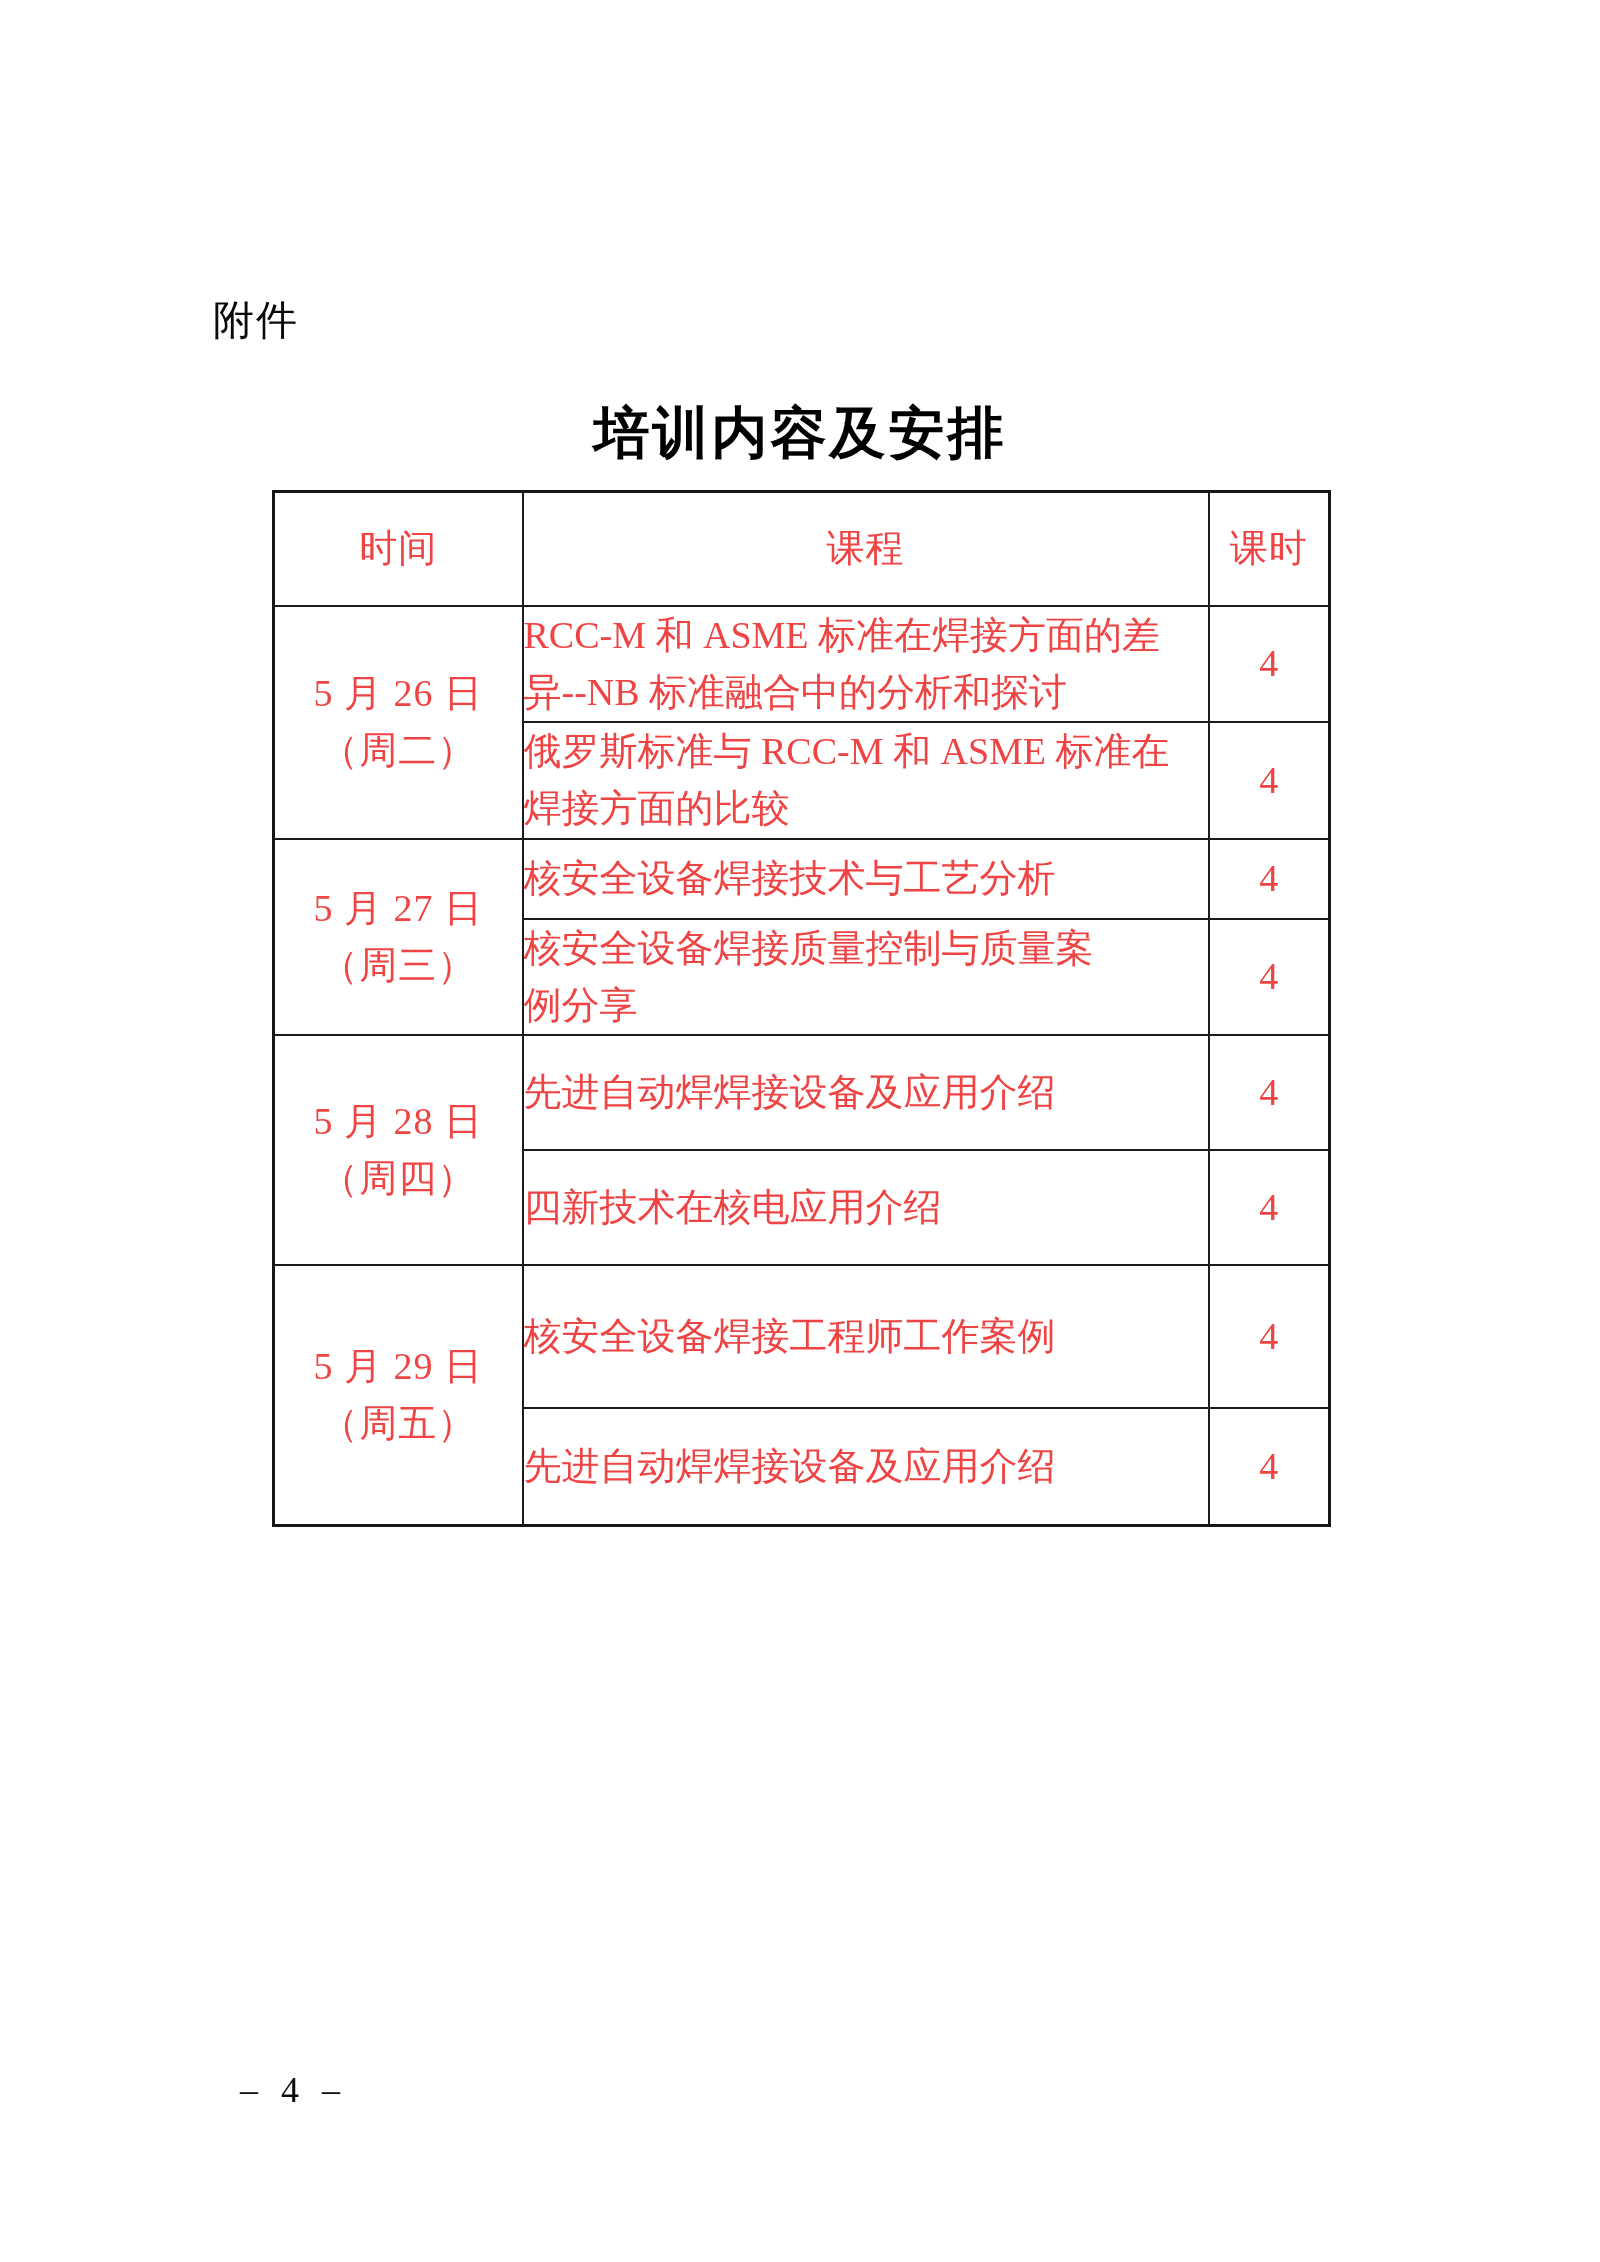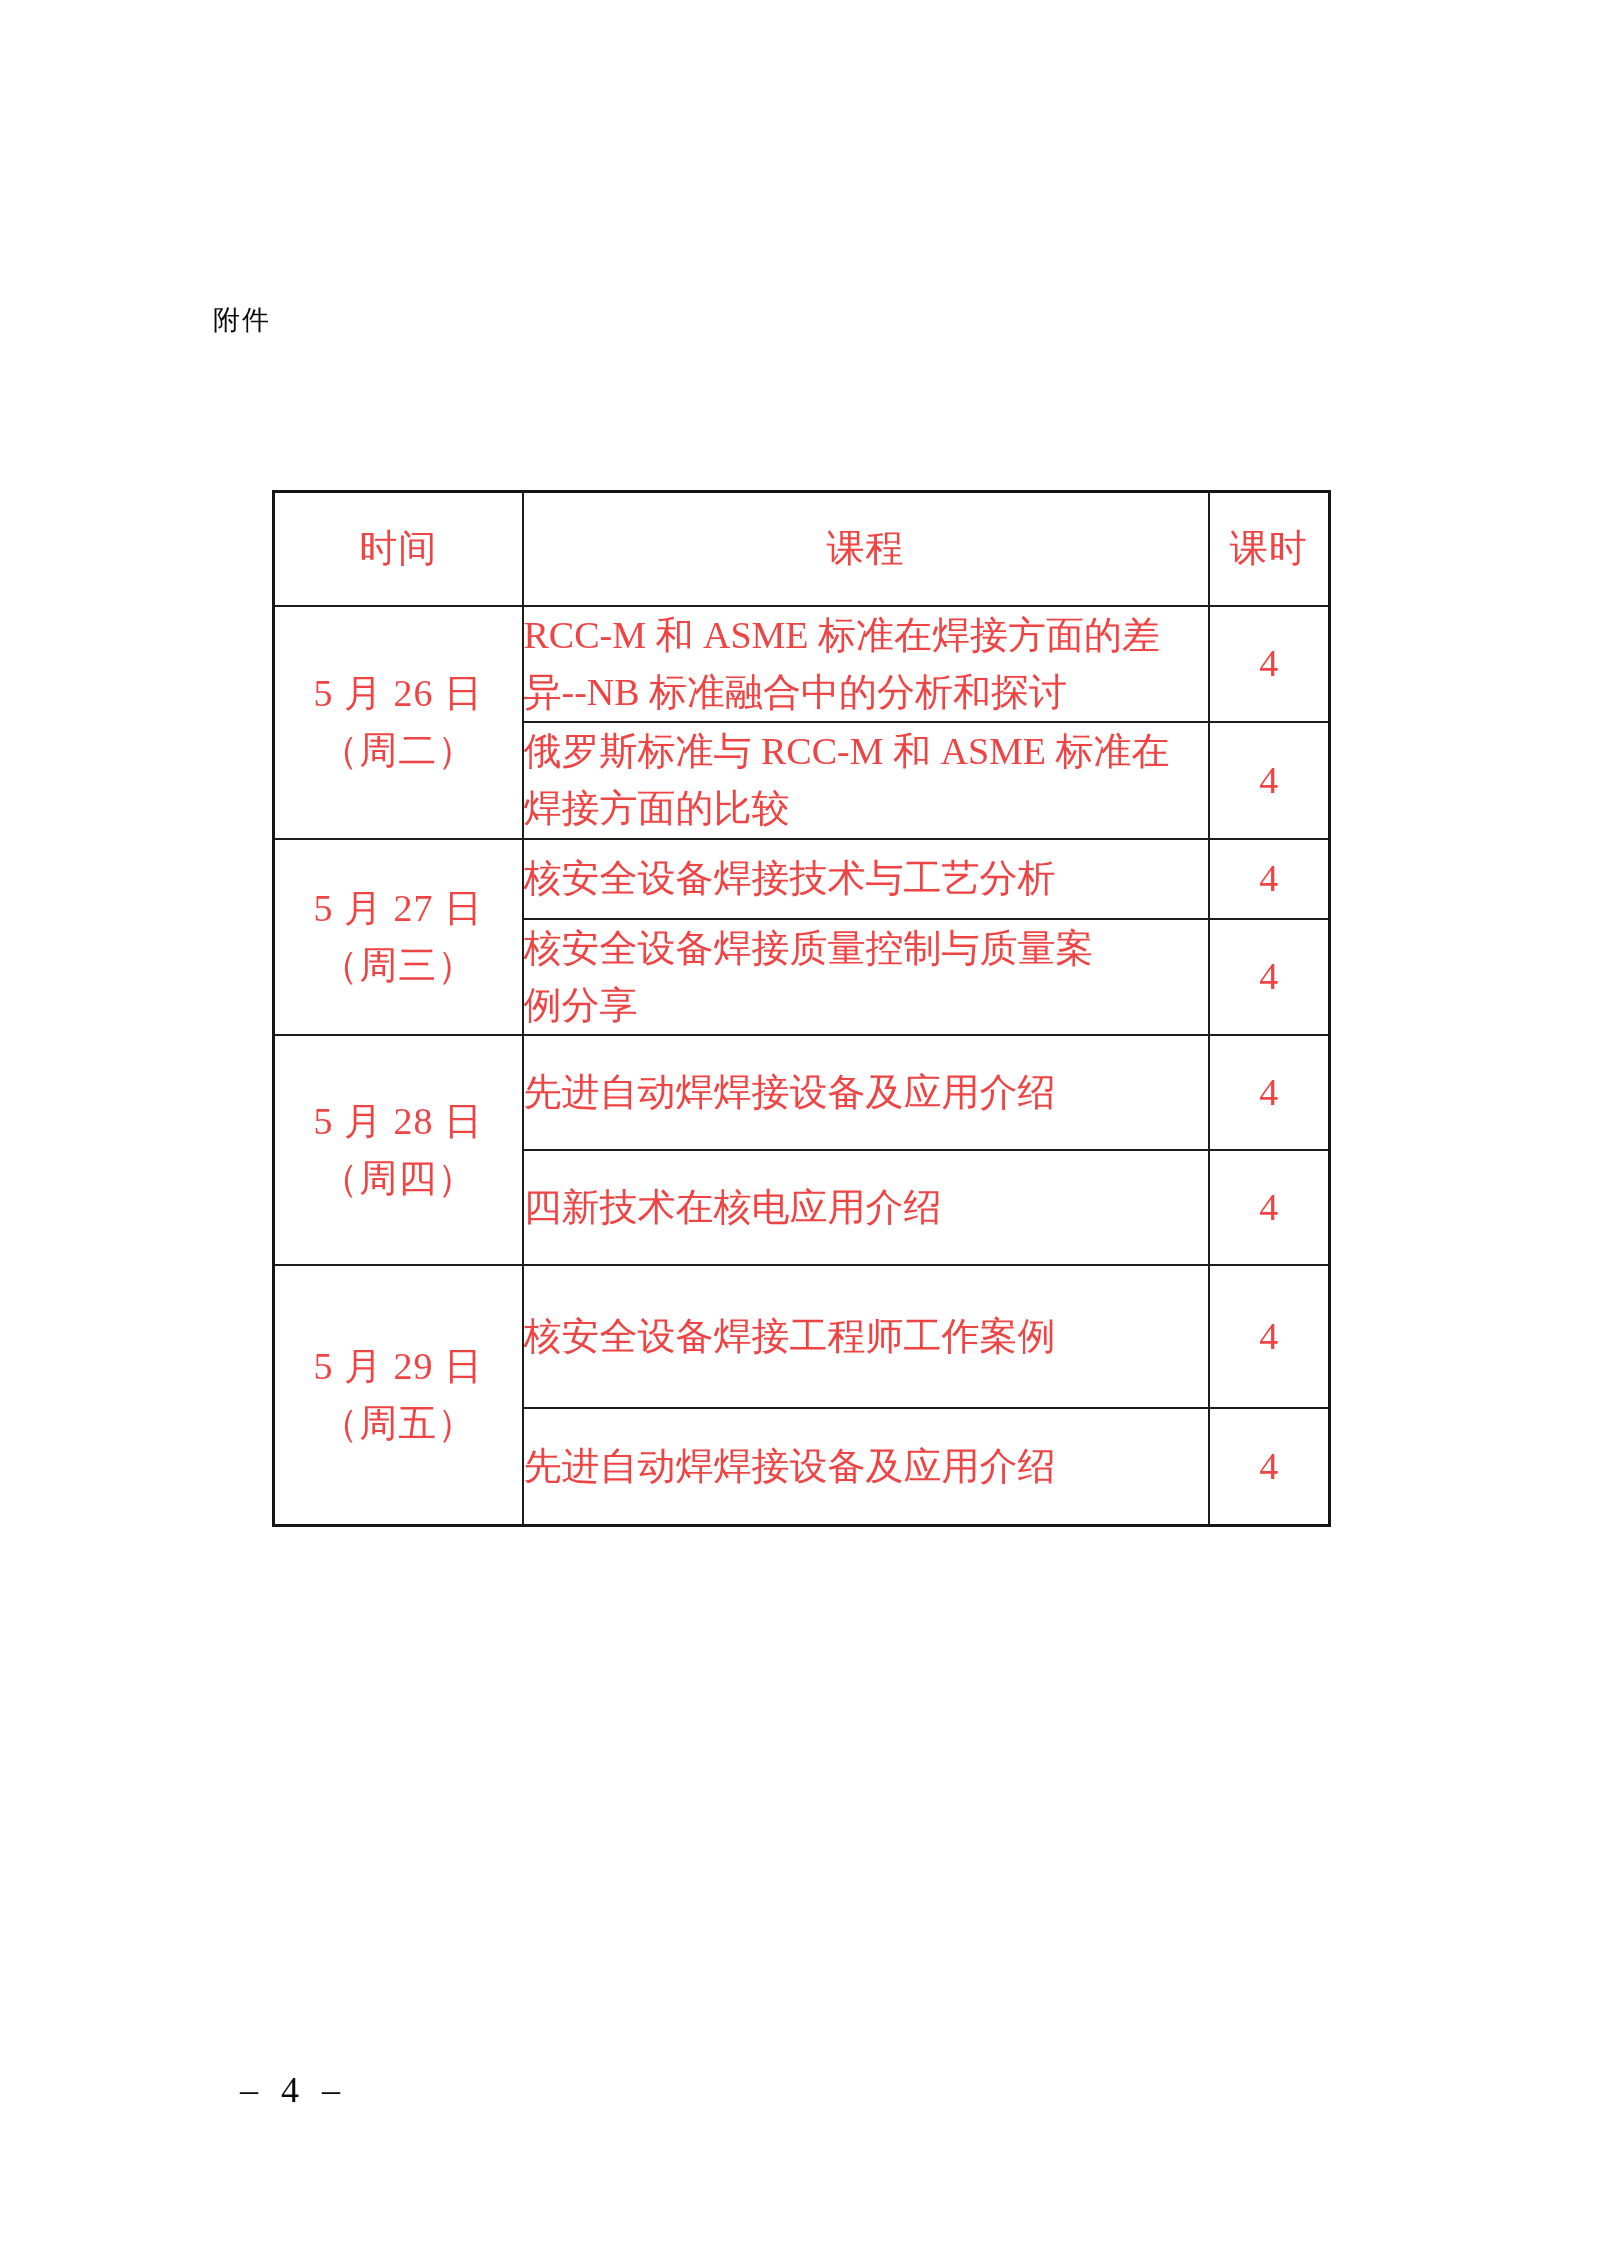--- a/index.html
+++ b/index.html
@@ -14,21 +14,21 @@
     background: #ffffff;
     color: #000000;
     font-family: "Liberation Serif", "DejaVu Serif", serif;
     overflow: hidden;
   }
   .attachment-label {
     position: absolute;
     left: 213px;
     top: 293px;
     font-family: "Liberation Sans", "DejaVu Sans", sans-serif;
-    font-size: 27px;
+    font-size: 41px;
     line-height: 54px;
     color: #0a0a0a;
     letter-spacing: 2px;
   }
   .doc-title {
     position: absolute;
     left: 0;
     right: 0;
     top: 396px;
     text-align: center;
@@ -97,20 +97,21 @@
     color: #0b0b0b;
   }
 </style>
 </head>
 <body>
 
 <div class="page">
 
   <div class="attachment-label">附件</div>
 
+  <div class="doc-title">培训内容及安排</div>
 
   <div class="schedule-wrap">
     <table class="schedule">
       <colgroup>
         <col class="c-time">
         <col class="c-course">
         <col class="c-hours">
       </colgroup>
       <tbody>
         <tr style="height:114px;">

